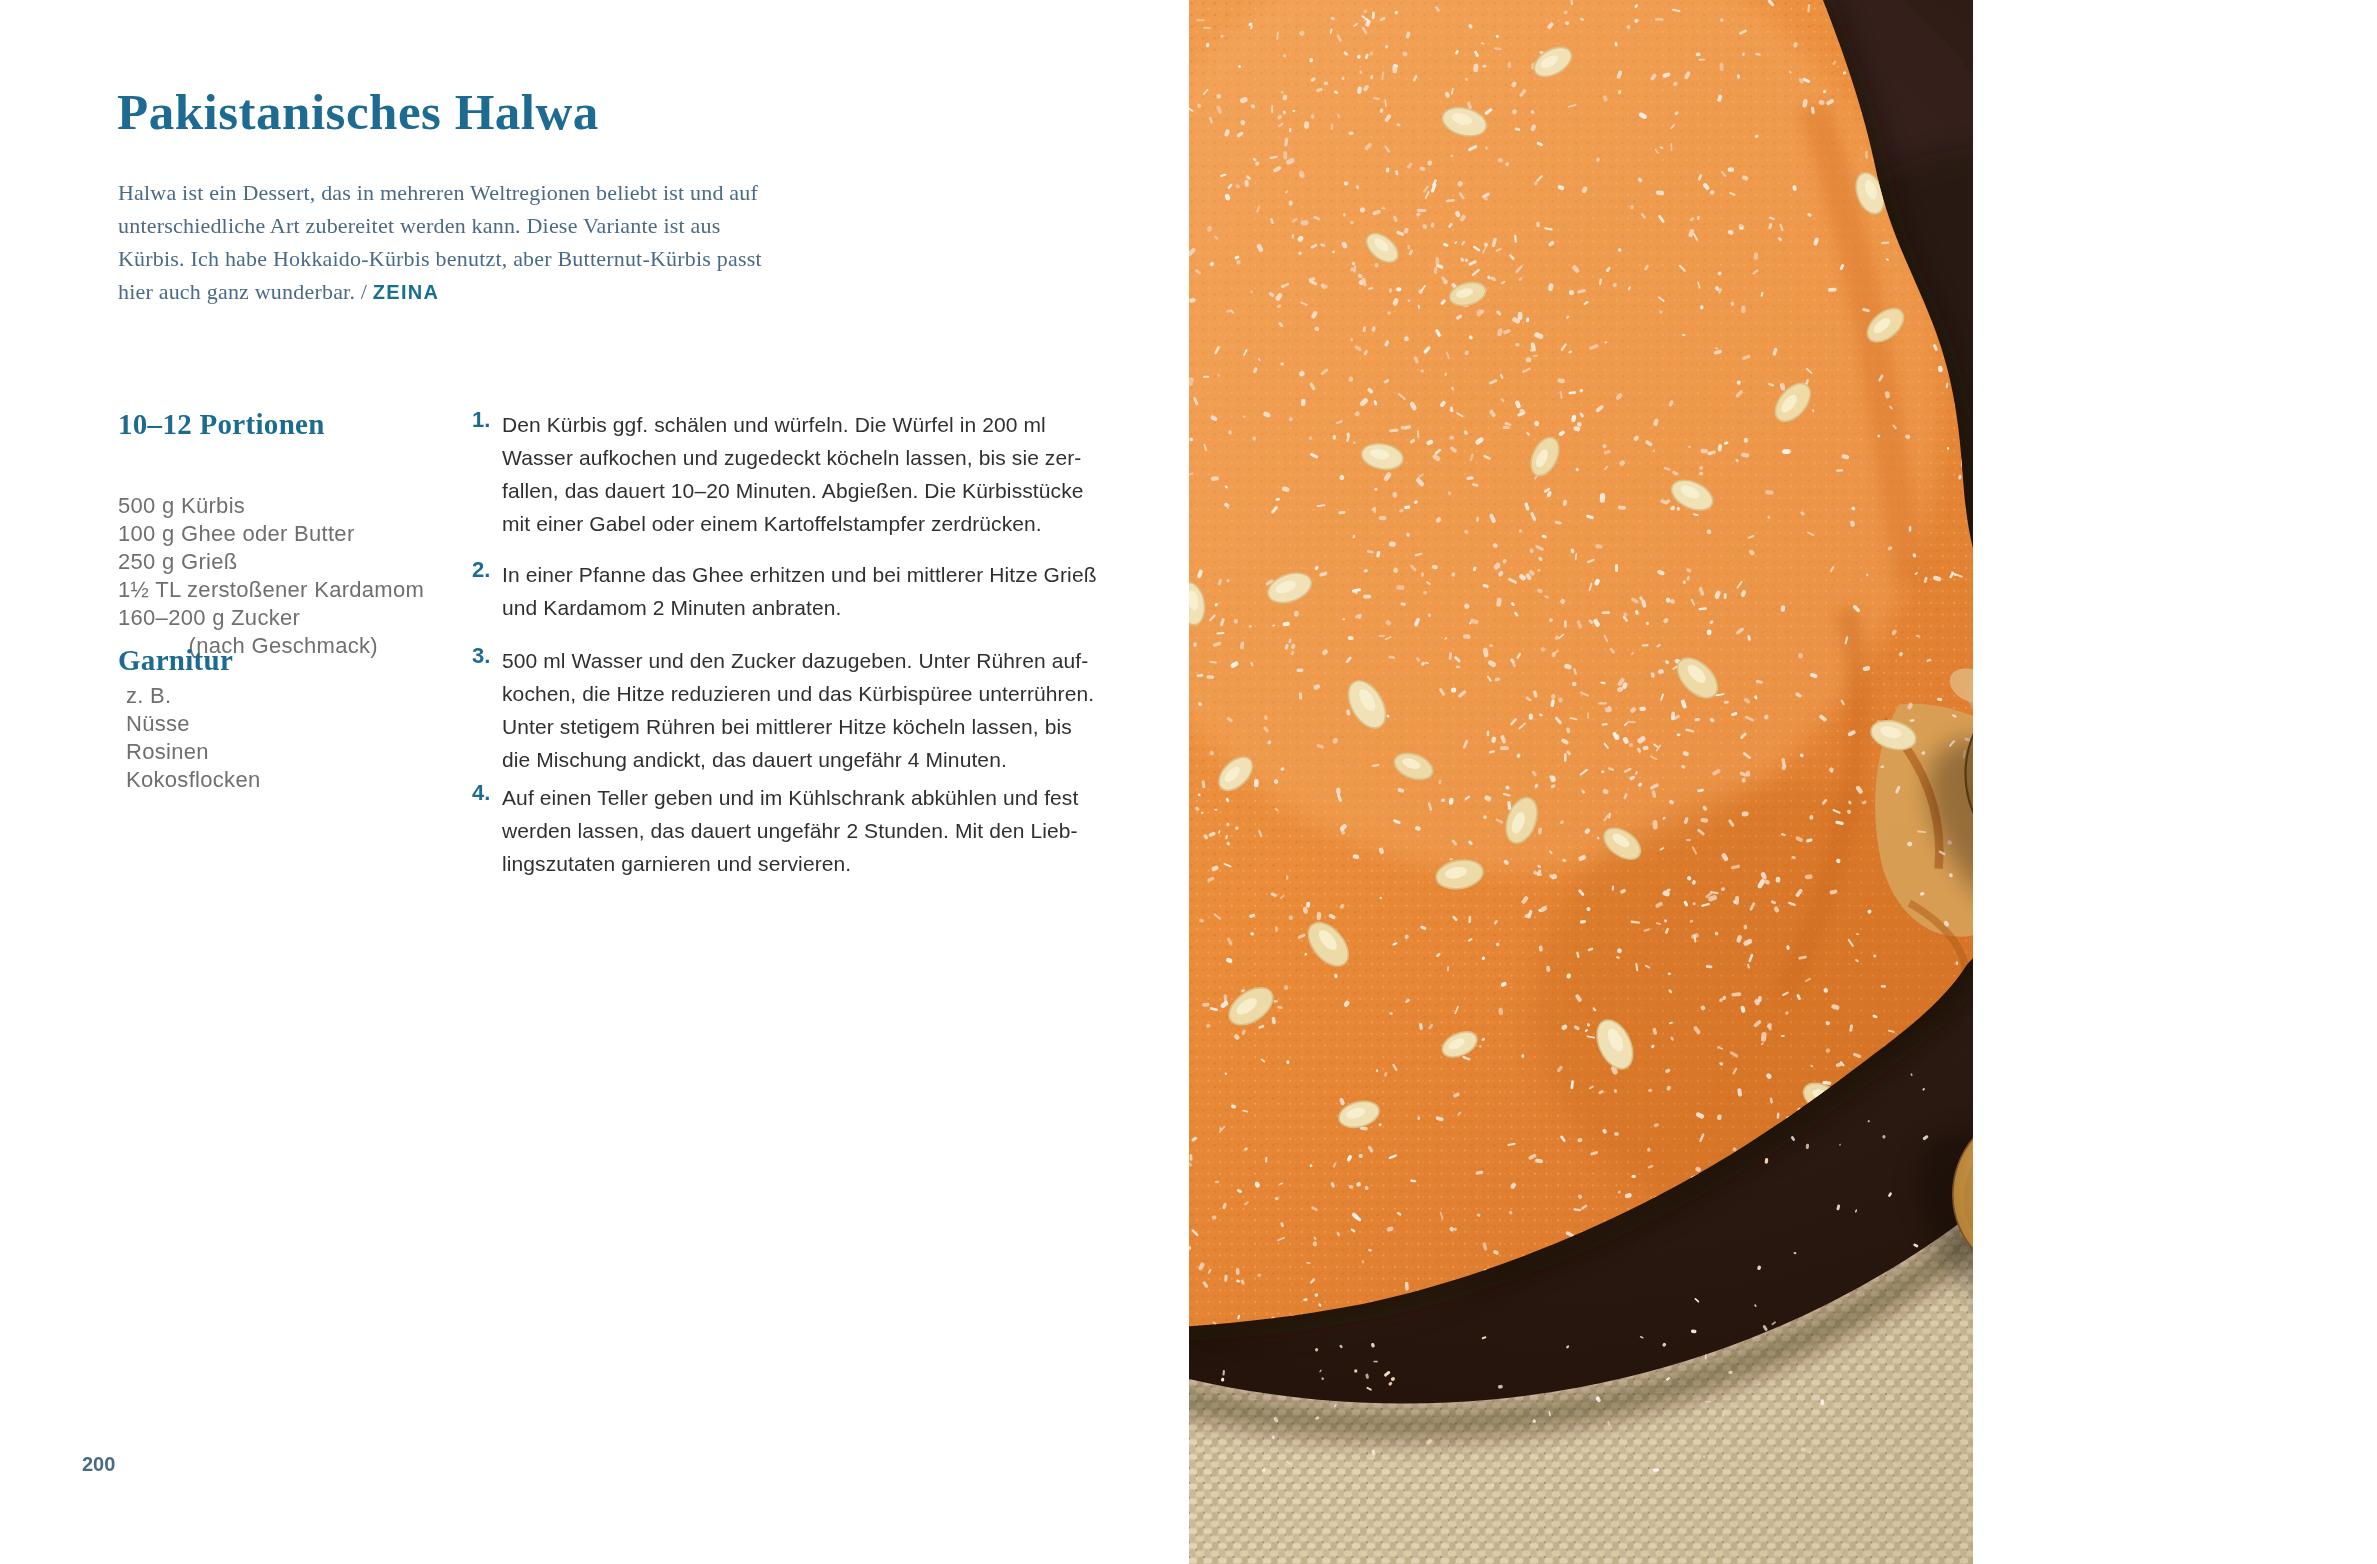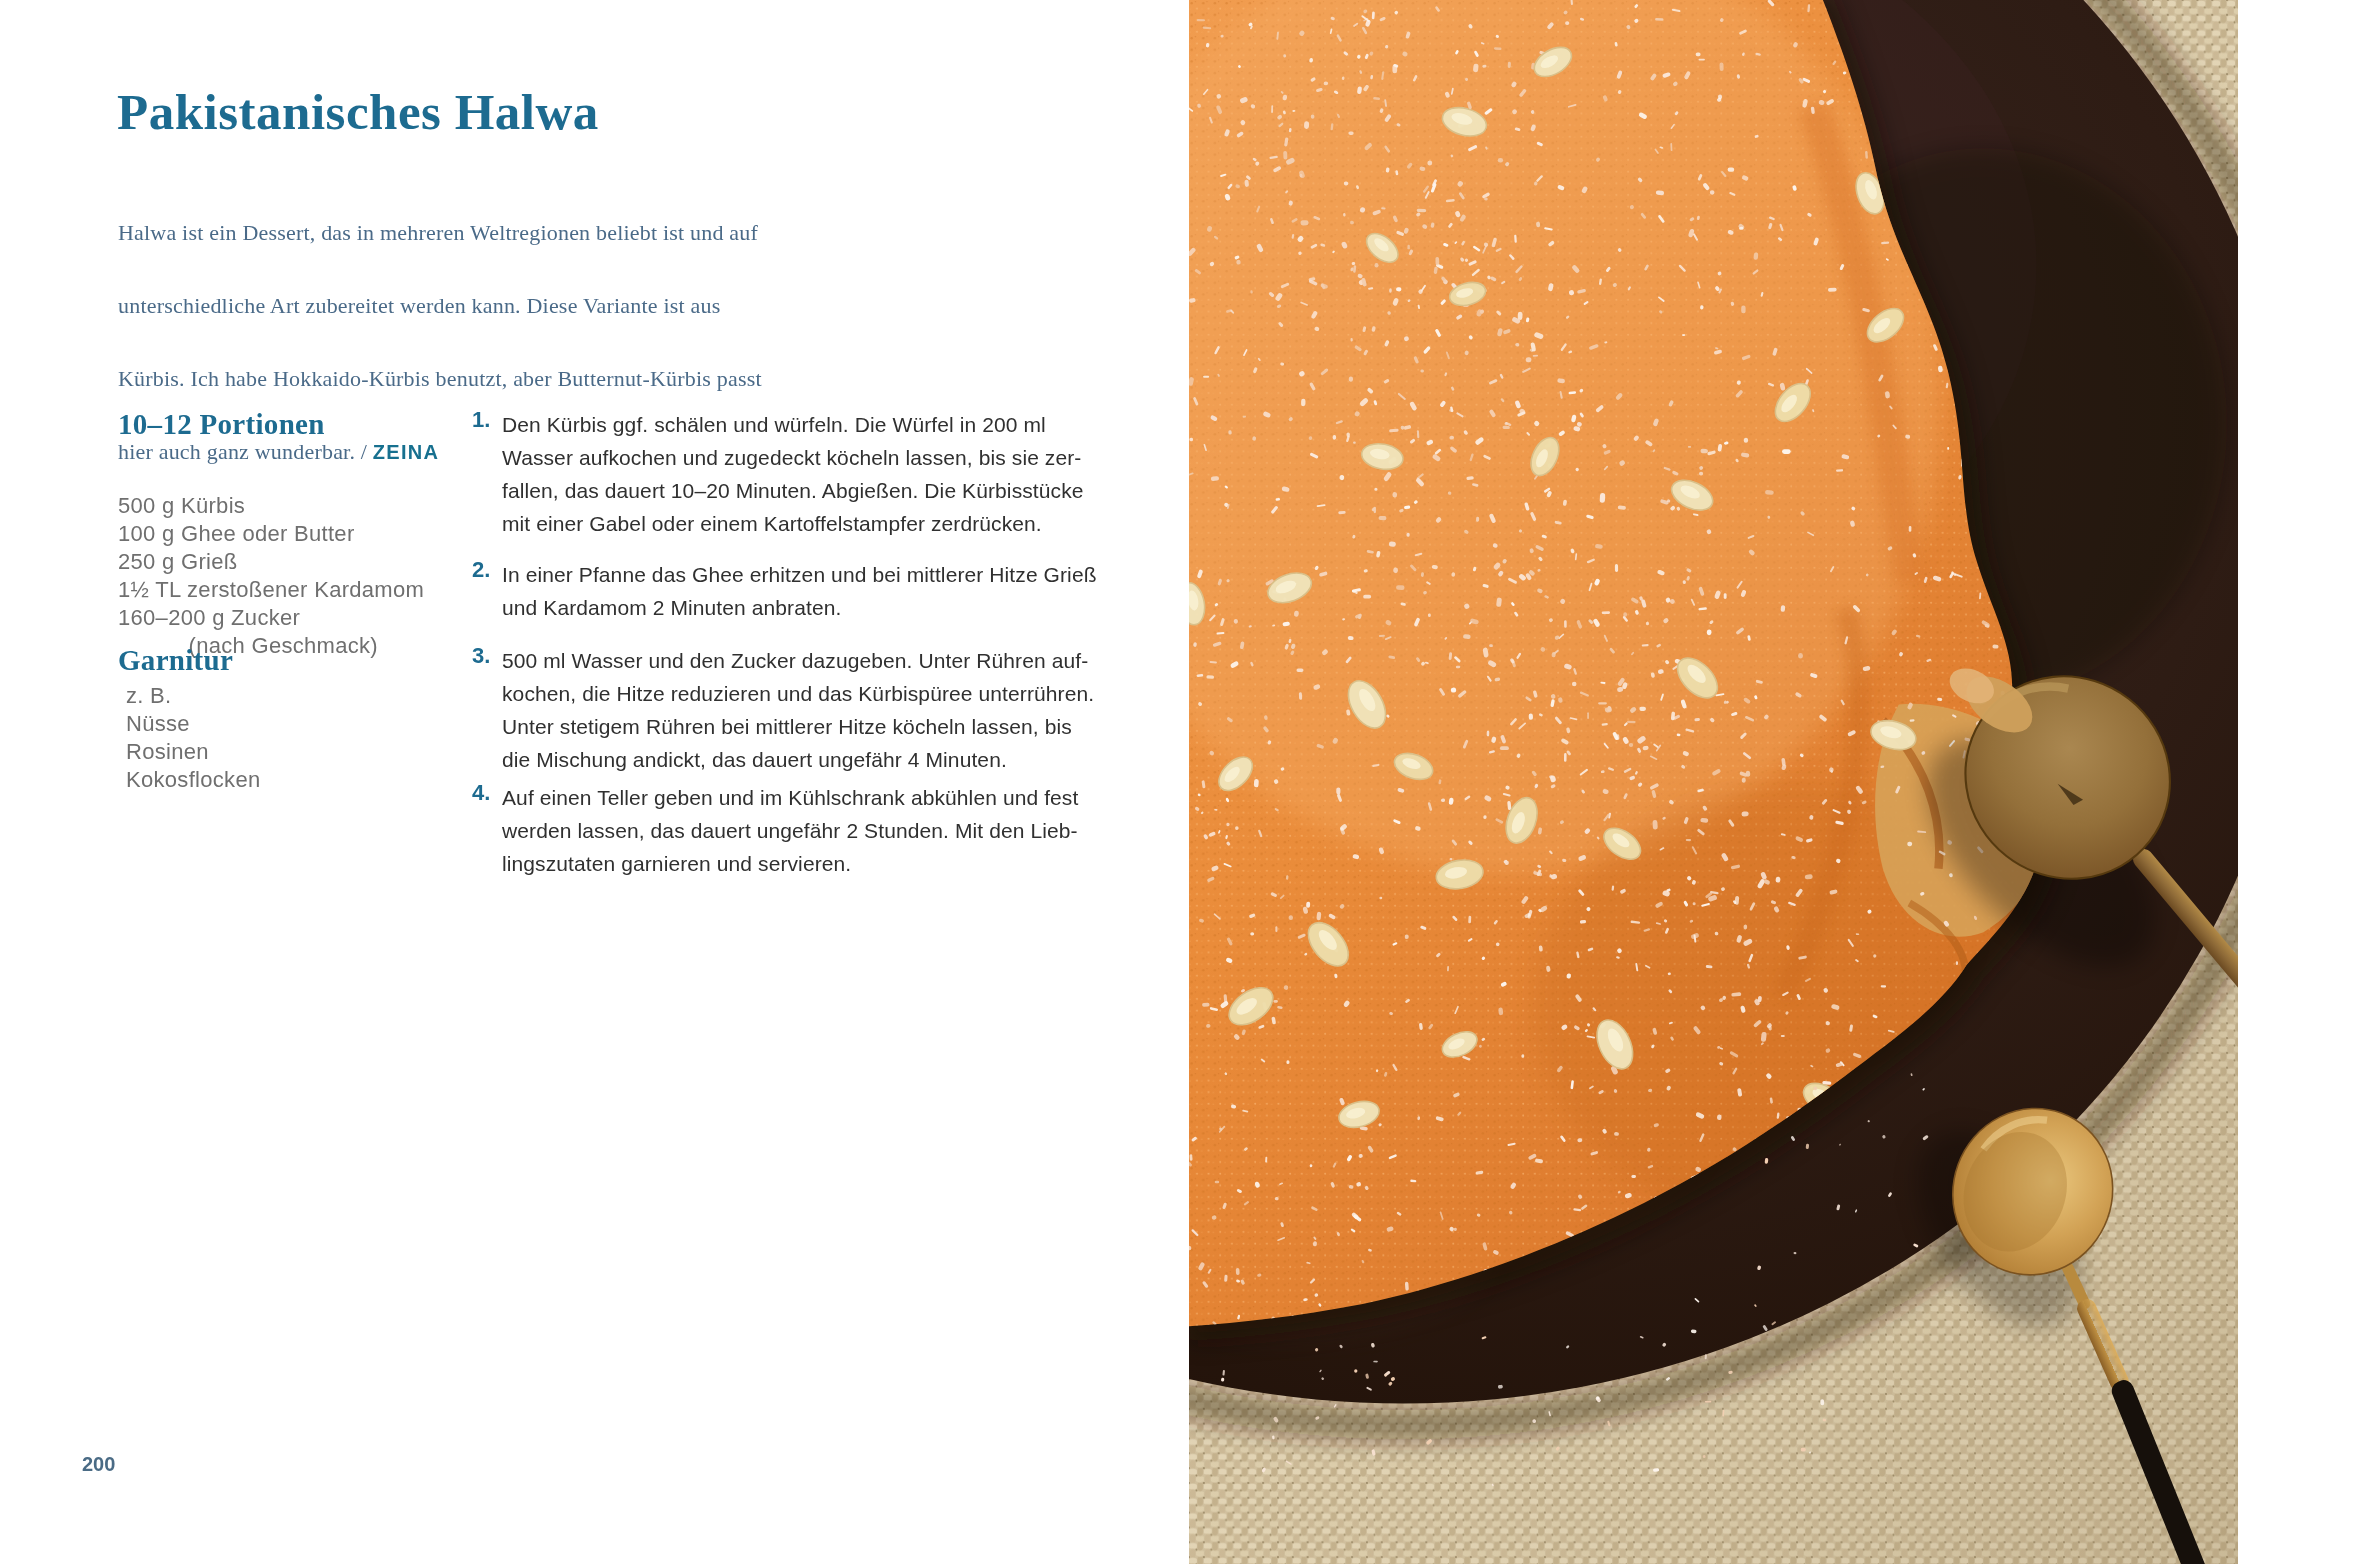--- a/index.html
+++ b/index.html
@@ -1,25 +1,25 @@
 <!DOCTYPE html>
 <html style="font-size:8.5px"><head>
 <meta charset="utf-8">
 <title>Pakistanisches Halwa</title>
 <style>
   html,body{margin:0;padding:0;background:#ffffff;}
-  .sheet{position:relative;width:2238px;height:1564px;background:#ffffff;overflow:hidden;
+  .sheet{position:relative;width:1973px;height:1564px;background:#ffffff;overflow:hidden;
          font-family:"Liberation Sans",sans-serif;}
   
   .recipe-title{position:absolute;left:117px;top:84px;
     font-family:"Liberation Serif",serif;font-weight:700;font-size:51px;line-height:1.1;
     color:#1d6b90;letter-spacing:0.5px;}
   .intro{position:absolute;left:118px;top:176px;width:752px;}
   .intro-line{font-family:"Liberation Serif",serif;font-size:22px;line-height:33px;color:#4a6a88;
-    letter-spacing:0.2px;white-space:nowrap;margin-top:40px;}
+    letter-spacing:0.2px;white-space:nowrap;}
   .author{font-family:"Liberation Sans",sans-serif;font-weight:700;font-size:20px;color:#17708f;
     letter-spacing:1.3px;}
   .col-head{position:absolute;left:118px;font-family:"Liberation Serif",serif;font-weight:700;
     font-size:29px;color:#1d6b90;letter-spacing:0.3px;}
   .servings-head{top:408px;}
   .garnish-head{top:644px;}
   .ing-list{position:absolute;left:118px;top:448px;margin-top:44px;}
   .garnish-list{position:absolute;left:118px;top:682px;margin-left:8px;}
   .ing-line{font-size:22px;line-height:28px;color:#6f6f6f;font-weight:300;letter-spacing:0.3px;
     white-space:nowrap;}

